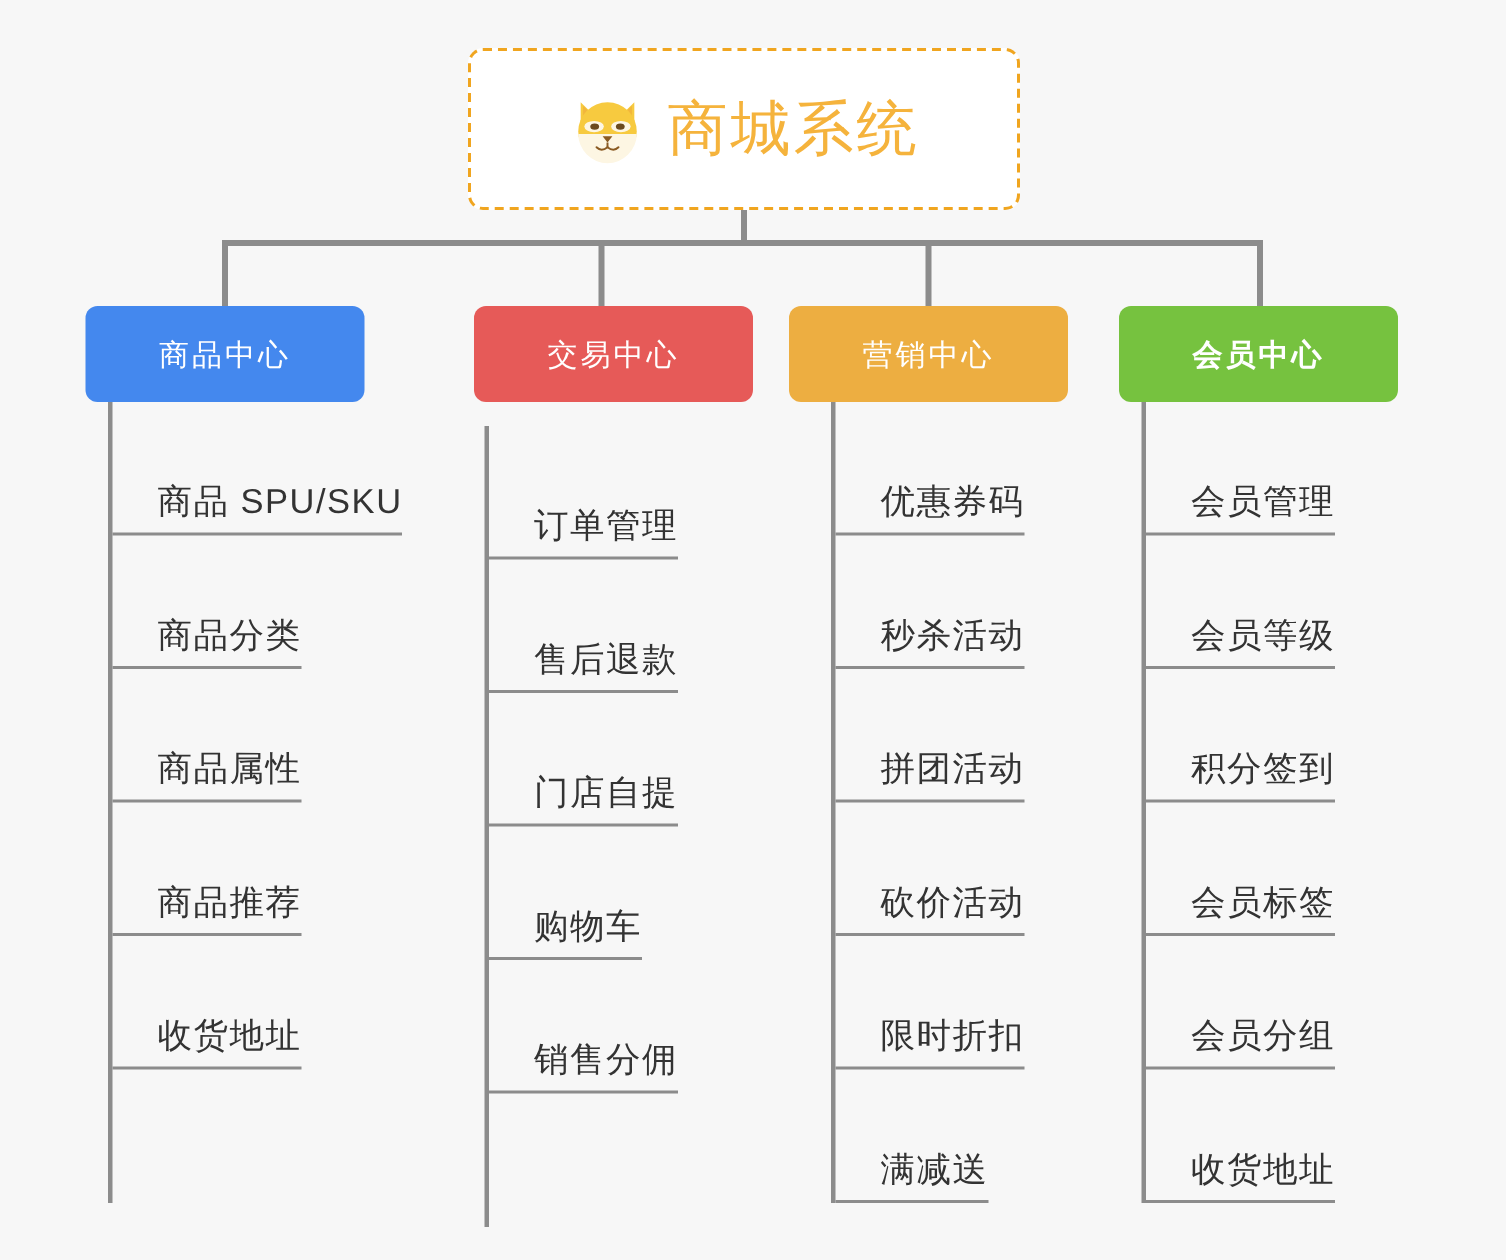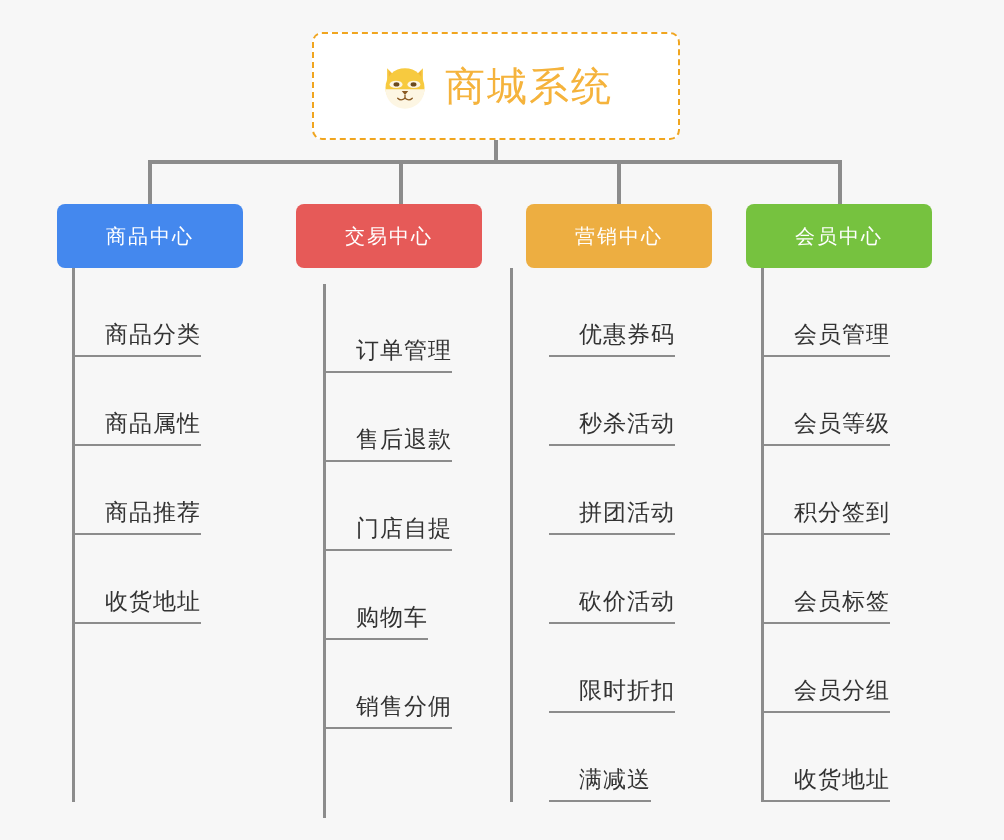--- a/index.html
+++ b/index.html
@@ -153,35 +153,38 @@
   <div class="conn conn-v" style="left: 617px; top: 160px; height: 46px; background: rgb(140, 140, 140);"></div>
   <div class="conn conn-v" style="left: 838px; top: 160px; height: 46px; background: rgb(140, 140, 140);"></div>
 
   <div class="column" style="left:57px;">
     <div class="col-header" style="background: rgb(68, 136, 238);">商品中心</div>
   </div>
   <div class="branch" style="left:72px;">
     <div class="spine" style="height:534px;"></div>
     <ul class="leaf-list">
       <li class="leaf">
+          <span class="leaf-inner"><span class="leaf-label">商品 SPU/SKU</span></span>
+        </li>
+      <li class="leaf">
           <span class="leaf-inner"><span class="leaf-label">商品分类</span></span>
         </li>
       <li class="leaf">
           <span class="leaf-inner"><span class="leaf-label">商品属性</span></span>
         </li>
       <li class="leaf">
           <span class="leaf-inner"><span class="leaf-label">商品推荐</span></span>
         </li>
       <li class="leaf">
           <span class="leaf-inner"><span class="leaf-label">收货地址</span></span>
         </li>
     </ul>
   </div>
 
-  <div class="column" style="left:296px;border-radius:19px;">
+  <div class="column" style="left:316px;border-radius:19px;">
     <div class="col-header" style="background: rgb(230, 90, 88);">交易中心</div>
   </div>
   <div class="branch" style="left:323px;margin-top:16px;">
     <div class="spine" style="height:534px;"></div>
     <ul class="leaf-list">
       <li class="leaf">
           <span class="leaf-inner"><span class="leaf-label">订单管理</span></span>
         </li>
       <li class="leaf">
           <span class="leaf-inner"><span class="leaf-label">售后退款</span></span>
@@ -194,21 +197,21 @@
         </li>
       <li class="leaf">
           <span class="leaf-inner"><span class="leaf-label">销售分佣</span></span>
         </li>
     </ul>
   </div>
 
   <div class="column" style="left:526px;">
     <div class="col-header" style="background: rgb(237, 174, 65);">营销中心</div>
   </div>
-  <div class="branch" style="left:510px;padding-left:36px;">
+  <div class="branch" style="left:554px;">
     <div class="spine" style="height:534px;"></div>
     <ul class="leaf-list">
       <li class="leaf">
           <span class="leaf-inner"><span class="leaf-label">优惠券码</span></span>
         </li>
       <li class="leaf">
           <span class="leaf-inner"><span class="leaf-label">秒杀活动</span></span>
         </li>
       <li class="leaf">
           <span class="leaf-inner"><span class="leaf-label">拼团活动</span></span>
@@ -218,21 +221,21 @@
         </li>
       <li class="leaf">
           <span class="leaf-inner"><span class="leaf-label">限时折扣</span></span>
         </li>
       <li class="leaf">
           <span class="leaf-inner"><span class="leaf-label">满减送</span></span>
         </li>
     </ul>
   </div>
 
-  <div class="column" style="left:746px;">
+  <div class="column" style="left:746px;font-weight:bold;">
     <div class="col-header" style="background: rgb(118, 194, 63);">会员中心</div>
   </div>
   <div class="branch" style="left:761px;">
     <div class="spine" style="height:534px;"></div>
     <ul class="leaf-list">
       <li class="leaf">
           <span class="leaf-inner"><span class="leaf-label">会员管理</span></span>
         </li>
       <li class="leaf">
           <span class="leaf-inner"><span class="leaf-label">会员等级</span></span>

